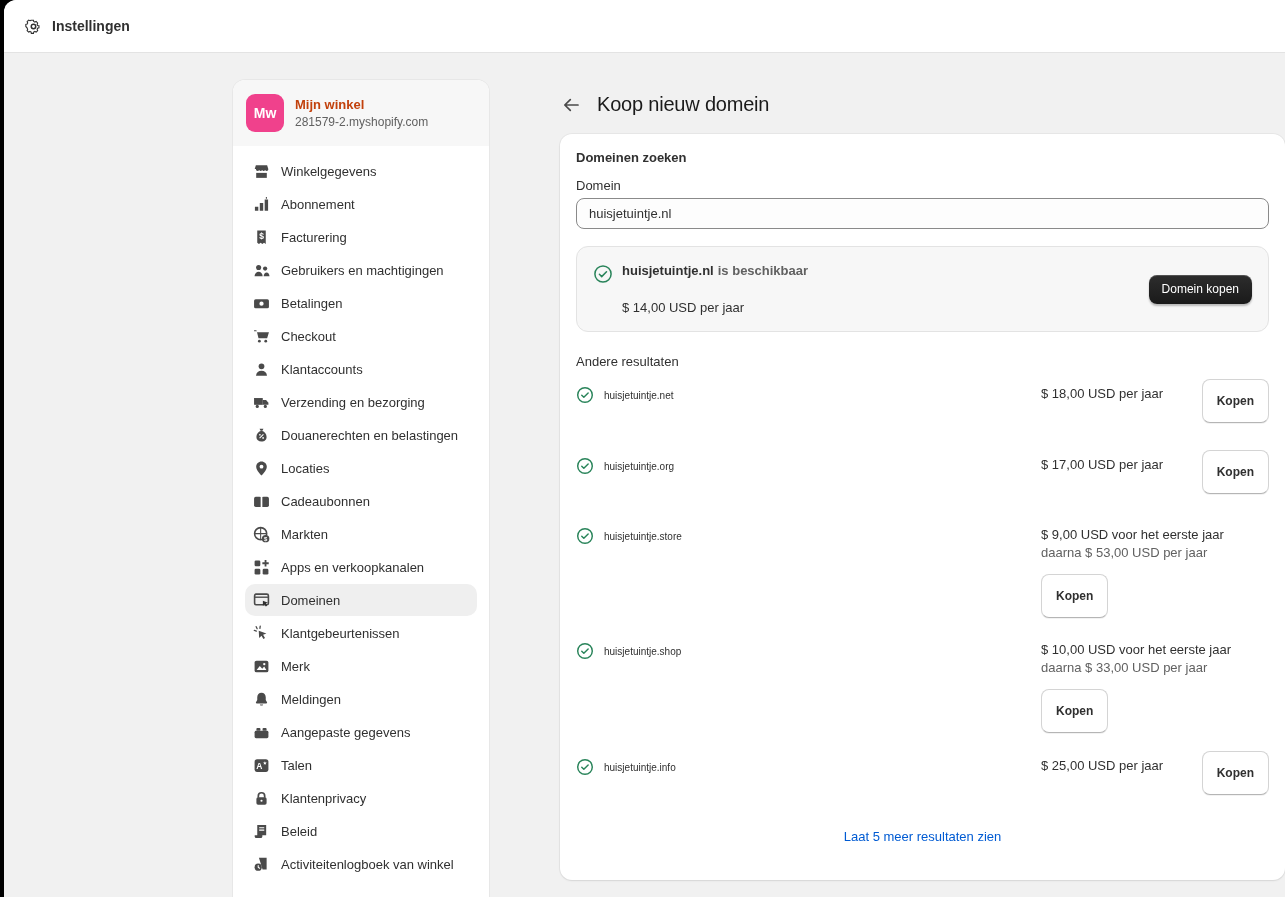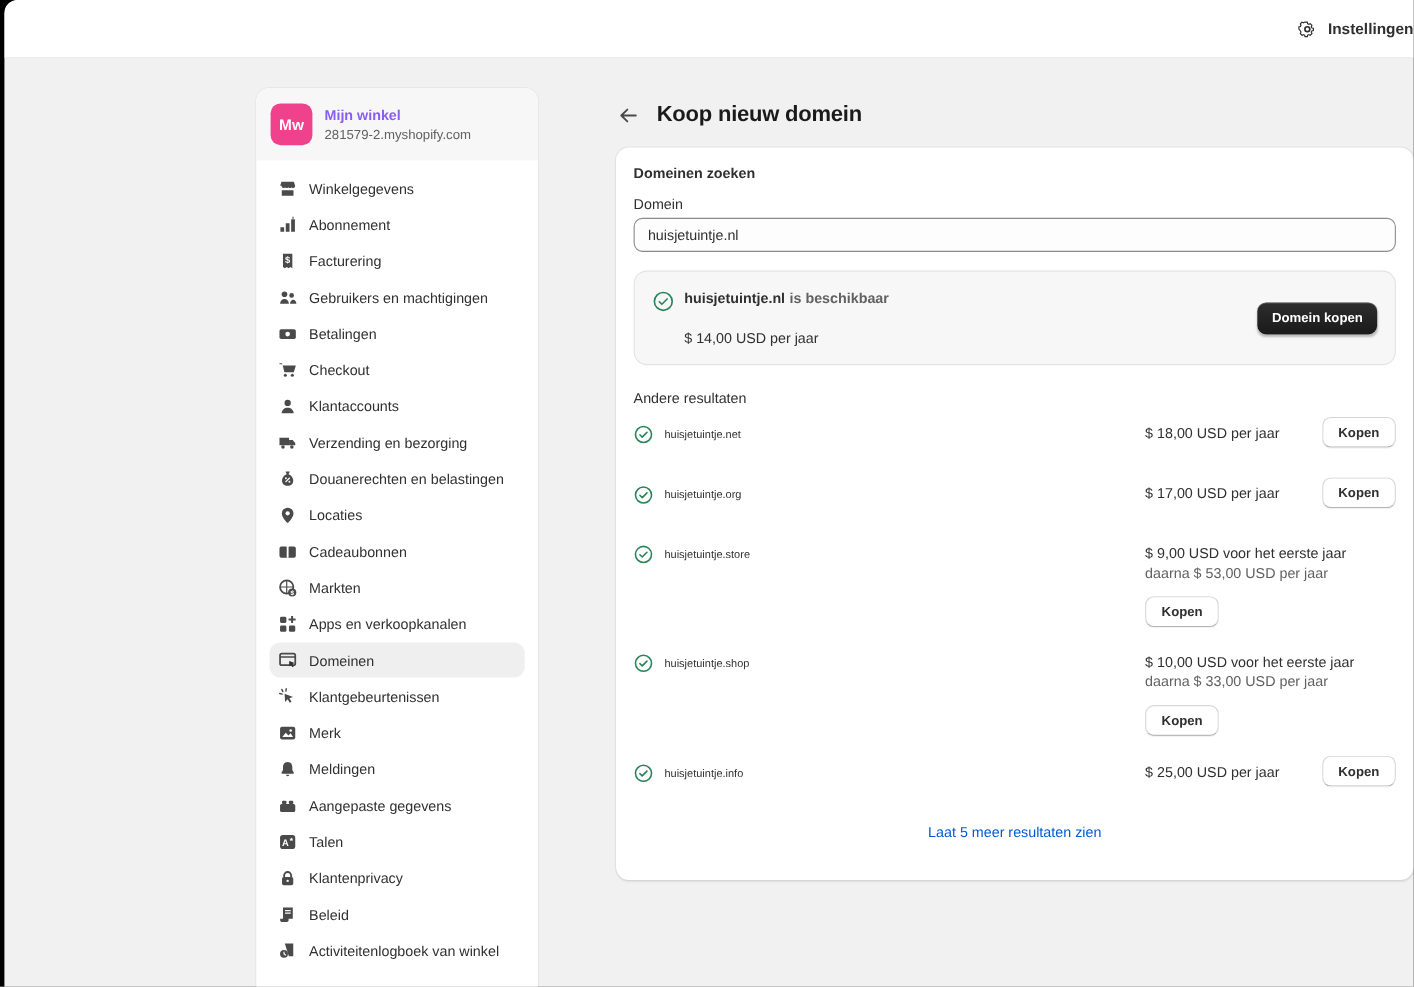--- a/index.html
+++ b/index.html
@@ -1,62 +1,62 @@
 <!DOCTYPE html>
 <html><head>
 <meta charset="utf-8">
 <style>
   * { margin:0; padding:0; box-sizing:border-box; }
   html,body { width:1285px; height:897px; overflow:hidden; }
   body { background:#000; font-family:"Liberation Sans", sans-serif; font-size:13px; color:#303030; }
   .app { position:absolute; left:4px; top:0; right:0; bottom:0; background:#f1f1f1; border-top-left-radius:12px; overflow:hidden; }
-  .topbar { height:53px; background:#fff; border-bottom:1px solid #e3e3e3; display:flex; align-items:center; gap:10px; padding-left:21px; border-top-left-radius:12px;justify-content:flex-end; }
+  .topbar { height:53px; background:#fff; border-bottom:1px solid #e3e3e3; display:flex; align-items:center; gap:10px; padding-left:21px; border-top-left-radius:12px; }
   .topbar-title { font-size:14px; font-weight:700; color:#303030; }
   .content { position:absolute; top:48px; left:0; right:0; bottom:0; }
 
   
   .sidebar { position:absolute; left:229px; top:32px; width:256px; bottom:0; background:#fff; border-radius:12px 12px 0 0; box-shadow:0 0 0 1px rgba(0,0,0,.04); }
   .store-header { background:#f7f7f7; border-radius:12px 12px 0 0; padding:14px 13px; display:flex; align-items:center; gap:11px; }
   .avatar { width:38px; height:38px; border-radius:9px; background:#f0418c; color:#fff; font-weight:700; font-size:14px; display:flex; align-items:center; justify-content:center; flex:0 0 auto; }
-  .store-name { font-size:13px; font-weight:700; color:#8b5cf6; margin-bottom:3px; }
+  .store-name { font-size:13px; font-weight:700; color:#c2410c; margin-bottom:3px; }
   .store-domain { font-size:12px; color:#616161; }
   .nav { padding:9px 12px; }
   .nav-item { height:32px; margin-bottom:1px; display:flex; align-items:center; gap:11px; padding:0 8px; border-radius:10px; cursor:pointer; }
   .nav-item.active { background:#efefef; }
   .nav-item .ic { width:17px; height:17px; flex:0 0 auto; display:flex; align-items:center; justify-content:center; }
   .nav-item .ic svg { width:17px; height:17px; fill:#4a4a4a; }
   .nav-label { font-size:13px; font-weight:500; color:#303030; white-space:nowrap; }
 
   
   .main { position:absolute; left:556px; top:0; right:0; }
   .page-header { display:flex; align-items:center; gap:15px; margin-top:45px; }
   .back-btn { background:none; border:none; cursor:pointer; width:22px; height:22px; display:flex; align-items:center; justify-content:center; }
-  .page-title { font-size:20px; font-weight:700; color:#1a1a1a; letter-spacing:-.2px; }
+  .page-title { font-size:20px; font-weight:400; color:#1a1a1a; letter-spacing:-.2px; }
   .card { margin-top:18px; background:#fff; border-radius:12px; box-shadow:0 1px 2px rgba(0,0,0,.08), 0 0 0 1px rgba(0,0,0,.04); padding:16px; }
   .card h2 { font-size:13px; font-weight:700; color:#303030; margin-bottom:13px; }
   .field-label { display:block; font-size:13px; color:#303030; margin-bottom:5px; }
   .text-input { width:100%; height:31px; border:1px solid #8a8a8a; border-radius:8px; padding:0 12px; font-size:13px; color:#303030; font-family:"Liberation Sans",sans-serif; background:#fdfdfd; }
   .banner { margin-top:17px; background:#f7f7f7; border:1px solid #e3e3e3; border-radius:12px; padding:16px; display:flex; align-items:center; gap:9px; }
   .banner .check { align-self:flex-start; margin-top:1px; }
   .banner-body { flex:1; }
   .banner-line1 { font-weight:700; }
   .banner-domain { color:#303030; }
   .banner-status { color:#616161; margin-left:4px; }
   .banner-price { margin-top:22px; color:#303030; }
-  .btn-primary { background:linear-gradient(#2d2d2d,#1a1a1a); color:#fff; border:none; border-radius:8px; height:29px; padding:0 13px; font-size:12px; font-weight:700; cursor:pointer; box-shadow:inset 0 1px 0 rgba(255,255,255,.18), 0 2px 2px rgba(0,0,0,.25); font-family:"Liberation Sans",sans-serif; }
+  .btn-primary { background:linear-gradient(#2d2d2d,#1a1a1a); color:#fff; border:none; border-radius:8px; height:29px; padding:0 13px; font-size:12px; font-weight:400; cursor:pointer; box-shadow:inset 0 1px 0 rgba(255,255,255,.18), 0 2px 2px rgba(0,0,0,.25); font-family:"Liberation Sans",sans-serif; }
   .other-heading { font-size:13px; font-weight:400; margin-top:22px; }
   .row { display:grid; grid-template-columns:465px 1fr; align-items:start; }
   .row.single { padding:17px 0; }
   .row.double { padding:16px 0 8px; }
   .name-cell { display:flex; align-items:center; gap:10px; }
   .domain-name { font-size:10px; color:#303030; }
   .price-wrap { display:flex; justify-content:space-between; align-items:flex-start; }
   .price { font-size:13px; color:#303030; }
   .price-secondary { font-size:13px; color:#616161; margin-top:3px; }
-  .btn-secondary { background:#fff; border:1px solid #d4d4d4; border-bottom-color:#b5b5b5; border-radius:8px; height:28px; padding:0 14px; font-size:12px; font-weight:700; color:#303030; cursor:pointer; box-shadow:0 1px 0 rgba(26,26,26,.06); font-family:"Liberation Sans",sans-serif; }
+  .btn-secondary { background:#fff; border:1px solid #d4d4d4; border-bottom-color:#b5b5b5; border-radius:8px; height:44px; padding:0 14px; font-size:12px; font-weight:700; color:#303030; cursor:pointer; box-shadow:0 1px 0 rgba(26,26,26,.06); font-family:"Liberation Sans",sans-serif; }
   .row.double .btn-secondary { margin-top:14px; }
   .row.single .btn-secondary { margin-top:-7px; }
   .more-row { text-align:center; padding:17px 0 20px; }
   .more-link { color:#005bd3; font-size:13px; text-decoration:none; cursor:pointer; }
   svg { display:block; }
 </style>
 </head>
 <body>
 
 <div class="app">

